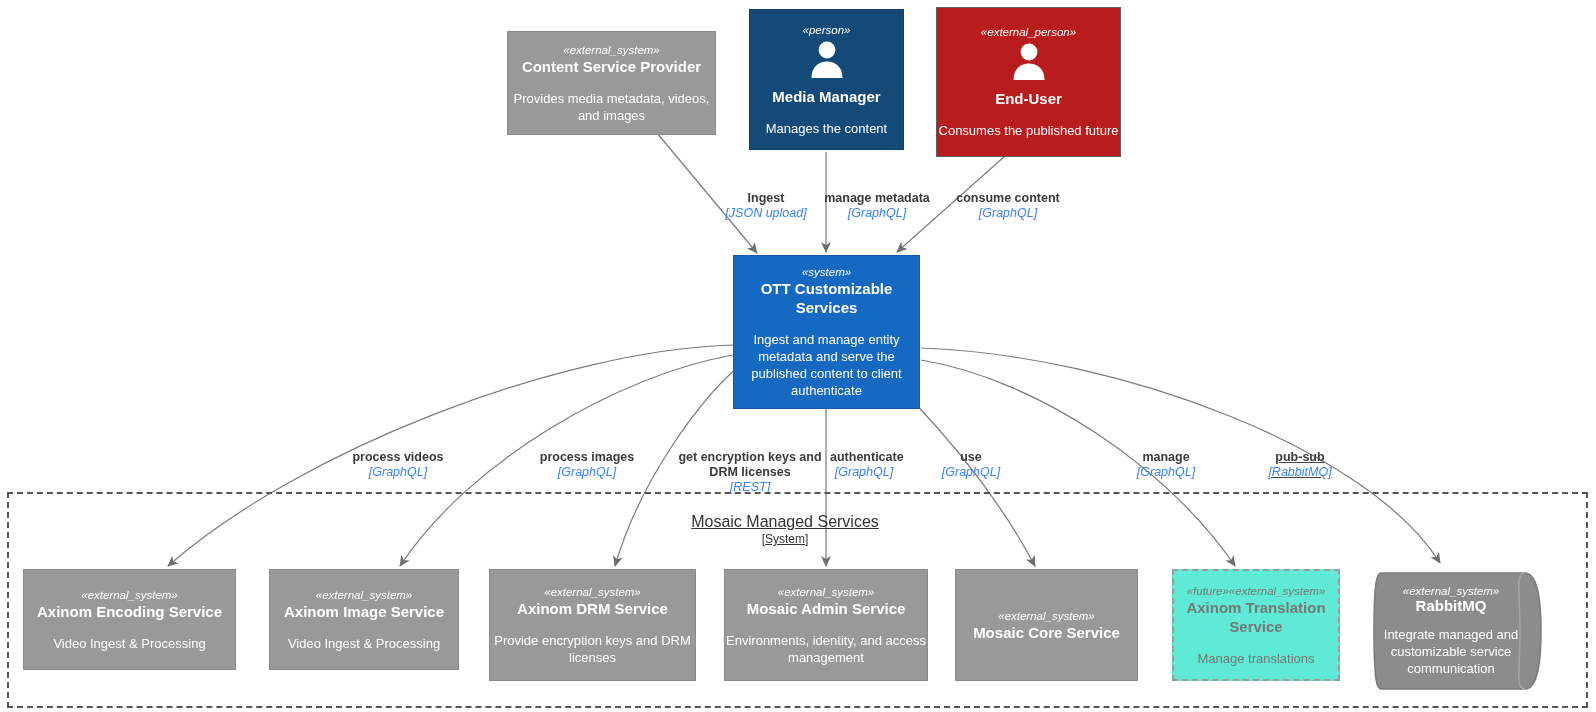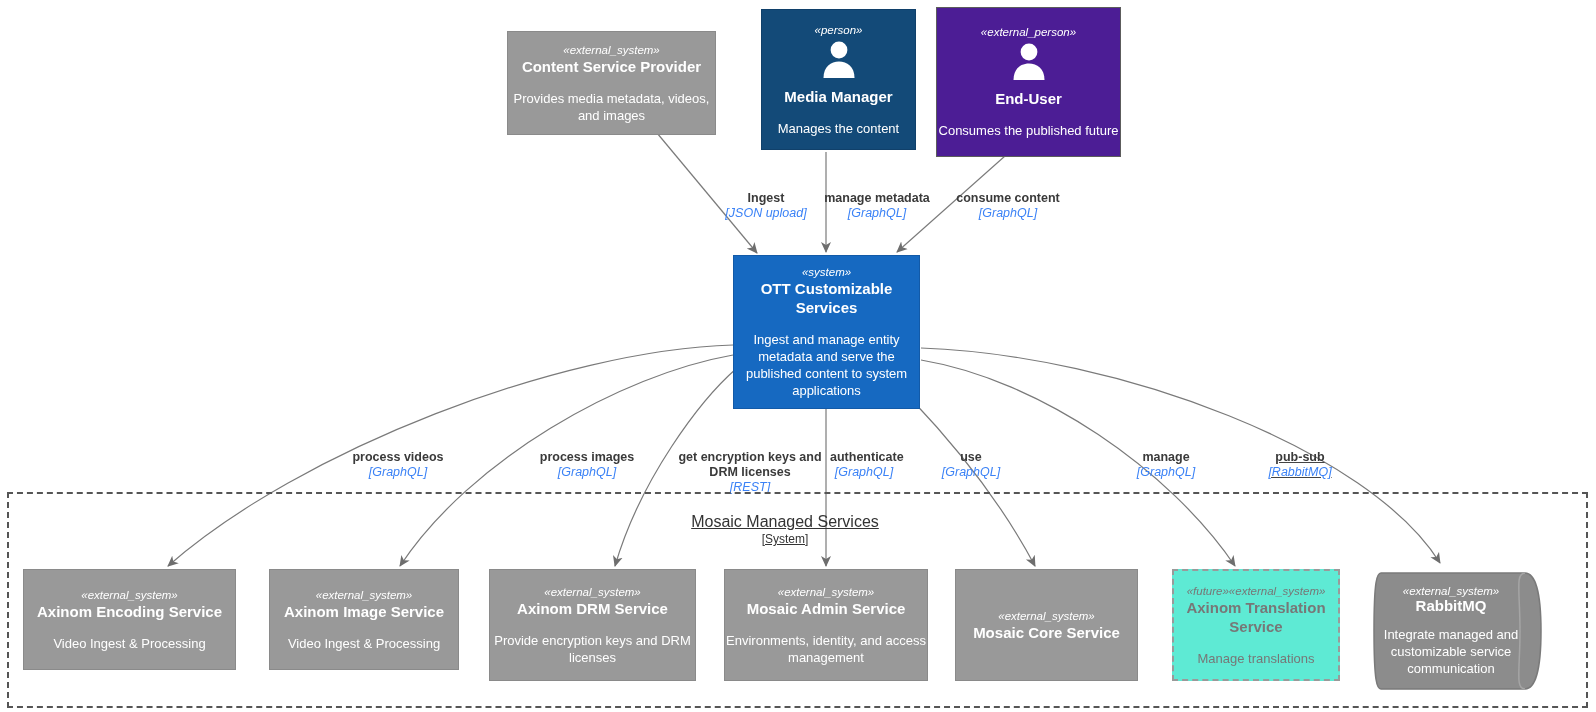--- a/index.html
+++ b/index.html
@@ -10,22 +10,22 @@
 
   .node{position:absolute;box-sizing:border-box;display:flex;flex-direction:column;
         align-items:center;justify-content:center;text-align:center;
         border:1px solid #7d7d7d;}
   .node .stereo{font-style:italic;font-size:11.5px;line-height:14px;}
   .node .title{font-weight:bold;font-size:15px;line-height:19px;}
   .node .desc{font-size:13px;line-height:17px;margin-top:14px;}
 
   .n-ext{background:#999999;border-color:#8a8a8a;color:#ffffff;
          box-shadow:0 0 0 0 rgba(0,0,0,0);}
-  .n-extperson{background:#4c1d95;border-color:#5c5c5c;color:#ffffff;}
-  .n-person{background:#134a78;border-color:#10406a;color:#ffffff;margin-left:12px;}
+  .n-extperson{background:#b91c1c;border-color:#5c5c5c;color:#ffffff;}
+  .n-person{background:#134a78;border-color:#10406a;color:#ffffff;}
   .n-system{background:#1669c1;border-color:#125aa8;color:#ffffff;}
   .n-future{background:#5eead4;border:2px dashed #9a9a9a;color:#777777;}
 
   .person-icon{display:block;margin:2px 0 4px 0;}
 
   .boundary{position:absolute;box-sizing:border-box;border:2px dashed #555555;
             background:transparent;}
   .boundary-label{position:absolute;text-align:center;color:#333333;}
   .boundary-label .b-title{font-size:16px;font-weight:normal;line-height:20px;}
   .boundary-label .b-sub{font-size:12px;line-height:15px;color:#333;}
@@ -94,21 +94,21 @@
         <path d="M4.5 39 C4.5 27.5 12 22.5 20 22.5 C28 22.5 35.5 27.5 35.5 39 Z" fill="#ffffff"></path>
       </svg>
     </span>
     <div class="title">End-User</div>
     <div class="desc">Consumes the published future</div>
   </div>
 
   <div class="node n-system" style="left:733px;top:255px;width:187px;height:154px;padding:0 4px;">
     <div class="stereo">«system»</div>
     <div class="title">OTT Customizable Services</div>
-    <div class="desc">Ingest and manage entity metadata and serve the published content to system applications</div>
+    <div class="desc">Ingest and manage entity metadata and serve the published content to client authenticate</div>
   </div>
 
   <div class="edge-label" style="left:706px;top:191px;width:120px;">
     <div class="el-name">Ingest</div>
     <div class="el-tech">[JSON upload]</div>
   </div>
   <div class="edge-label" style="left:817px;top:191px;width:120px;">
     <div class="el-name">manage metadata</div>
     <div class="el-tech">[GraphQL]</div>
   </div>

